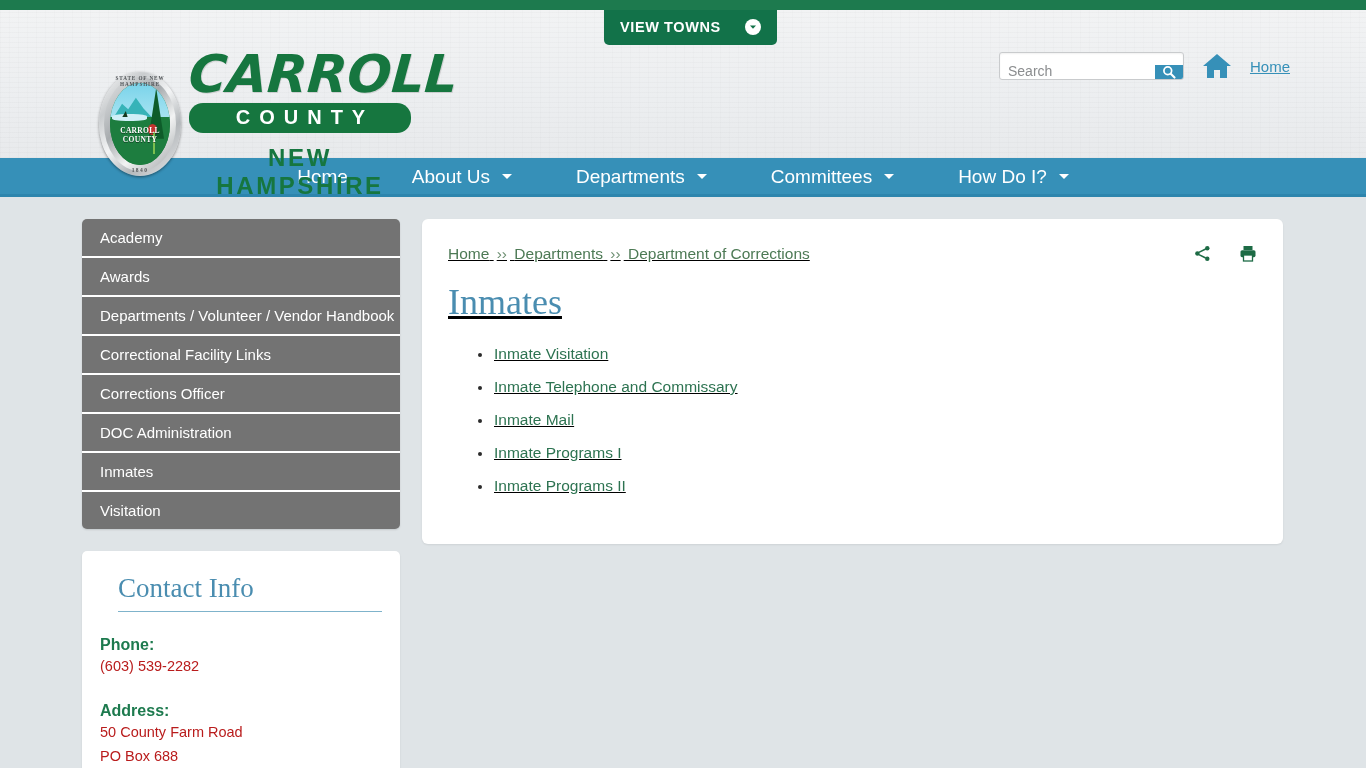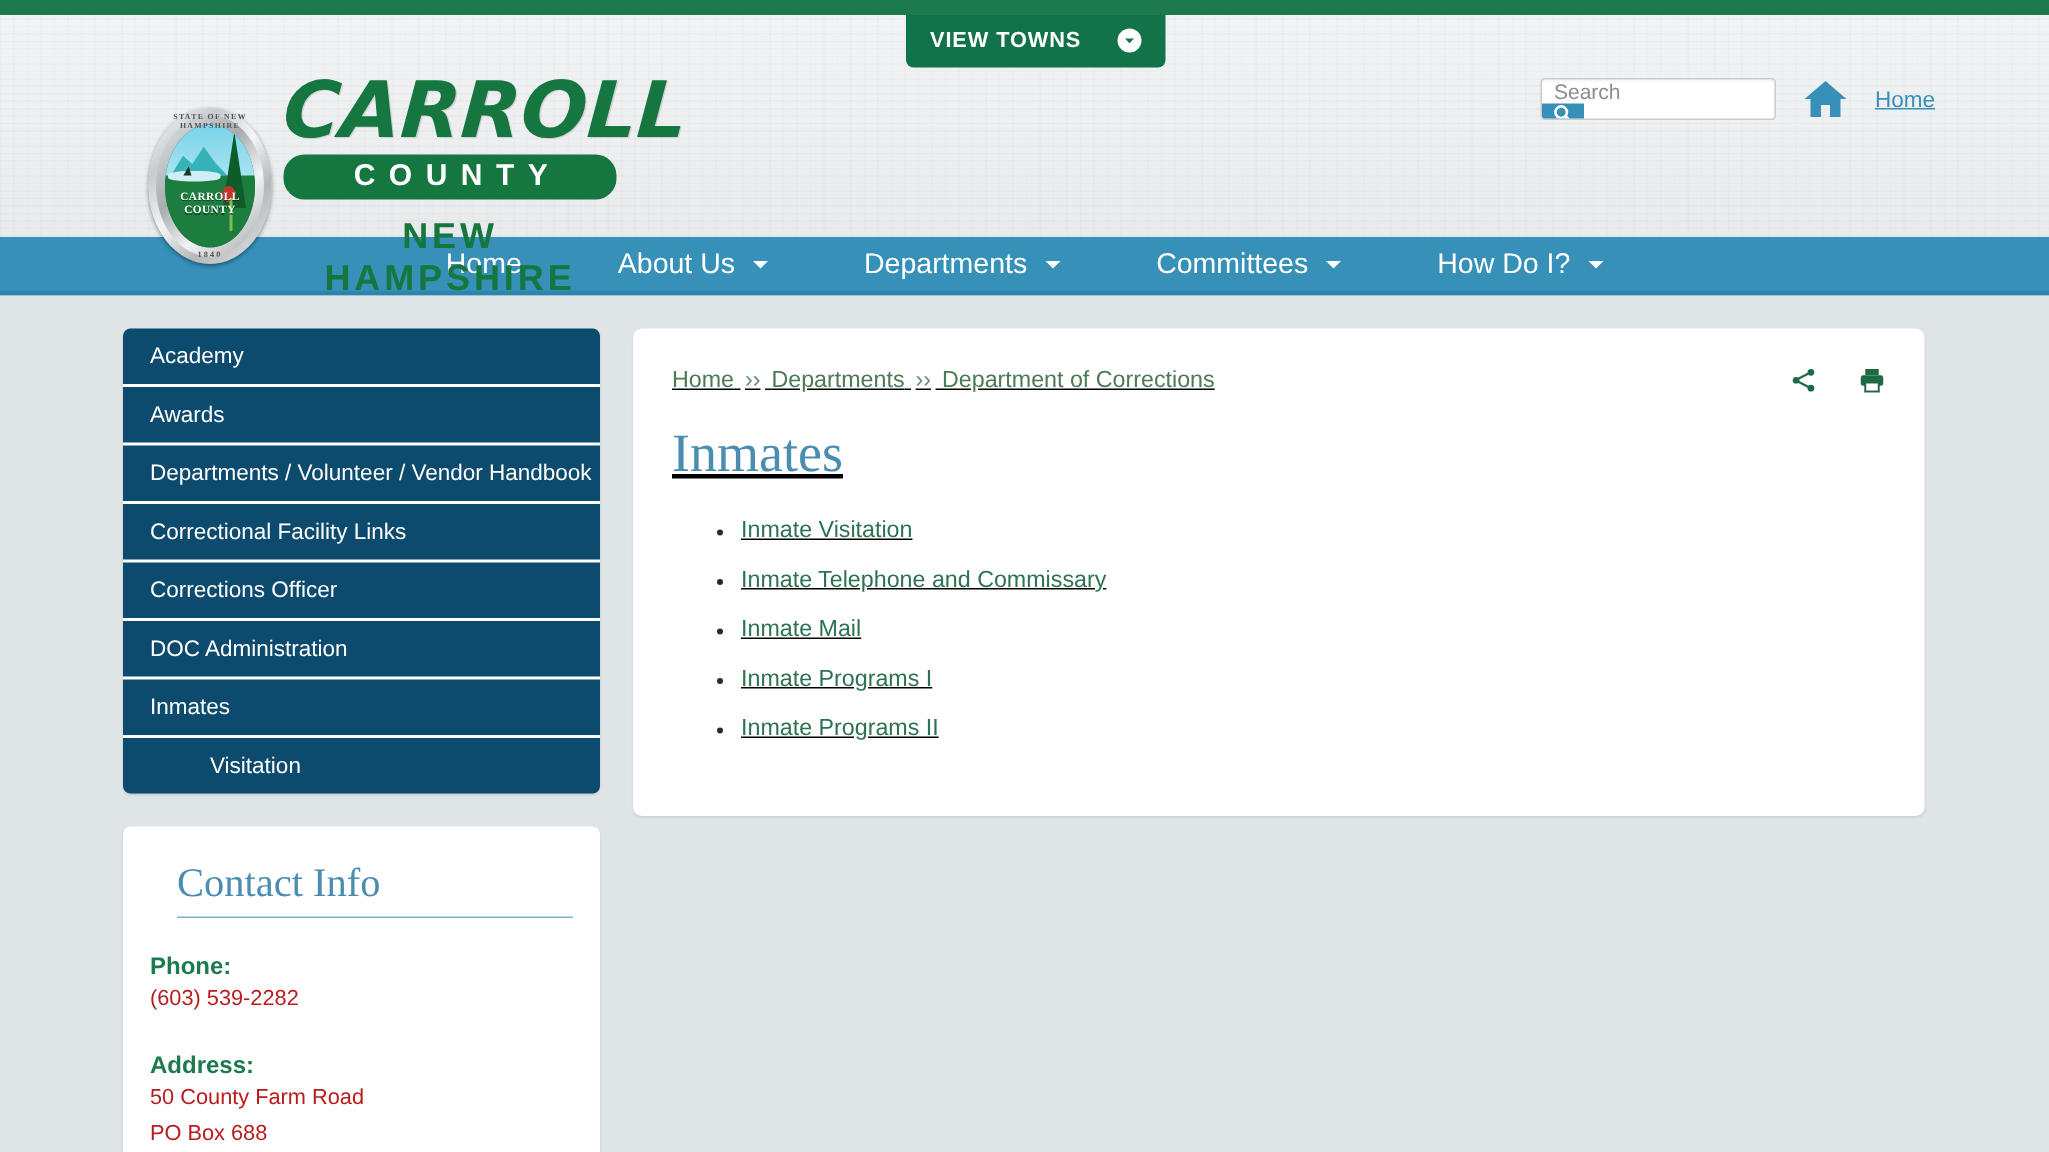--- a/index.html
+++ b/index.html
@@ -190,28 +190,27 @@
   .search-area {
     position: absolute;
     right: 76px;
     top: 42px;
     display: flex;
     align-items: center;
     gap: 18px;
   }
   .search-box {
     display: flex;
-    align-items: flex-start;
+    align-items: flex-end;
     height: 28px;
     border: 1px solid #c9cbcd;
     background: #ffffff;
     border-radius: 3px;
     overflow: hidden;
     box-shadow: inset 0 1px 2px rgba(0,0,0,0.06);
-    flex-direction: column;
   }
   .search-box input {
     width: 155px;
     border: none;
     outline: none;
     padding: 0 8px;
     font-size: 14px;
     color: #555;
     font-family: "Liberation Sans", sans-serif;
     background: transparent;
@@ -271,34 +270,34 @@
     background: #dfe4e7;
     height: 578px;
   }
 
   .sidebar-col {
     width: 400px;
     padding-left: 82px;
     flex: none;
   }
   .side-menu {
-    background: #0c4a6e;
+    background: #737373;
     border-radius: 5px;
     overflow: hidden;
     box-shadow: 0 1px 2px rgba(0,0,0,0.12);
   }
   .side-item {
     color: #ffffff;
     font-size: 15px;
     padding: 10px 0 10px 18px;
     border-bottom: 2px solid #ffffff;
     cursor: pointer;
     white-space: nowrap;
   }
-  .side-item:last-child { border-bottom: none; margin-left: 40px; }
+  .side-item:last-child { border-bottom: none; }
 
   .contact-card {
     margin-top: 22px;
     background: #ffffff;
     border-radius: 5px;
     padding: 22px 18px 20px 18px;
     box-shadow: 0 1px 2px rgba(0,0,0,0.10);
   }
   .contact-title {
     font-family: "Liberation Serif", serif;

